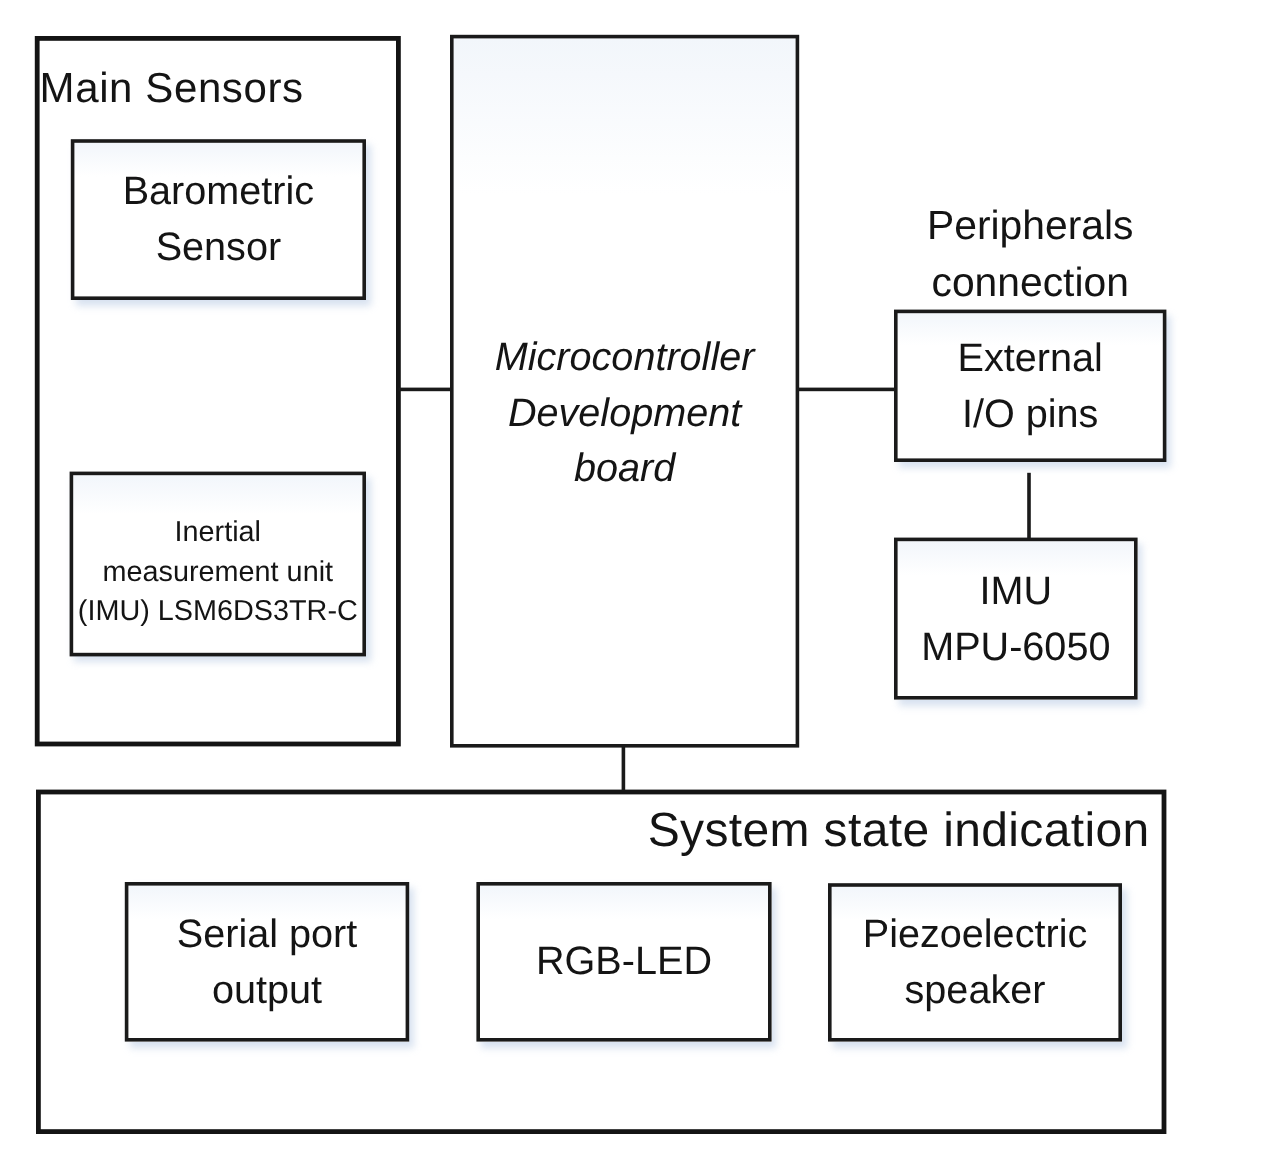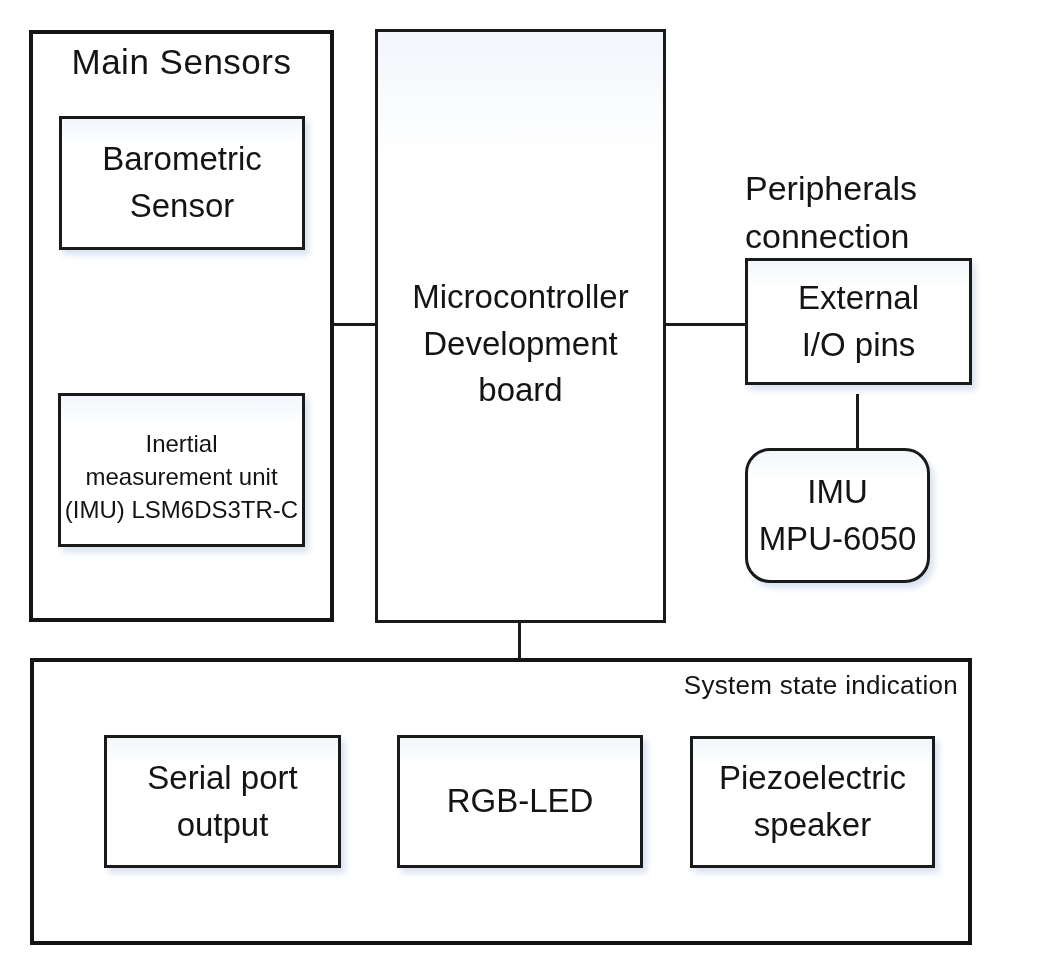--- a/index.html
+++ b/index.html
@@ -15,30 +15,29 @@
     background: #ffffff;
     overflow: hidden;
   }
   
   .group {
     position: absolute;
     border: 4px solid #141414;
     background: #ffffff;
   }
   .group-title-center {
-    text-align: center;
     font-size: 35px;
-    padding-top: 8px;
+    padding-top: 20px;
     letter-spacing: 0.5px;
   }
   .group-title-right {
     position: absolute;
     top: 8px;
     right: 10px;
-    font-size: 26px;
+    font-size: 40px;
     letter-spacing: 0.3px;
   }
   
   .node {
     position: absolute;
     border: 3px solid #1a1a1a;
     background: linear-gradient(180deg, #f2f6fb 0%, #ffffff 22%);
     box-shadow: 4px 5px 6px rgba(203, 216, 235, 0.75);
     display: flex;
     align-items: center;
@@ -52,20 +51,21 @@
   }
   .node-label-small {
     white-space: pre-line;
     font-size: 24px;
     line-height: 1.38;
     margin-top: 13px;
   }
   
   .float-label {
     position: absolute;
+    text-align: center;
     white-space: pre-line;
     font-size: 34px;
     line-height: 1.4;
   }
   
   .connector {
     position: absolute;
     background: #1a1a1a;
   }
 </style>
@@ -82,35 +82,35 @@
     <span class="node-label">Barometric
 Sensor</span>
   </div>
 
   <div class="node" style="left:58px; top:393px; width:247px; height:154px;">
     <span class="node-label-small">Inertial
 measurement unit
 (IMU) LSM6DS3TR-C</span>
   </div>
 
-  <div class="node" style="left:375px; top:29px; width:291px; height:594px; box-shadow:none;">
+  <div class="node" style="left:375px; top:29px; width:291px; height:594px; box-shadow:none;font-style:italic;">
     <span class="node-label" style="margin-top:36px;">Microcontroller
 Development
 board</span>
   </div>
 
   <div class="float-label" style="left:745px; top:165px; width:227px;">Peripherals
 connection</div>
 
   <div class="node" style="left:745px; top:258px; width:227px; height:127px;">
     <span class="node-label">External
 I/O pins</span>
   </div>
 
-  <div class="node" style="left:745px; top:448px; width:185px; height:135px;border-radius:25px;">
+  <div class="node" style="left:745px; top:448px; width:203px; height:135px;">
     <span class="node-label">IMU
 MPU-6050</span>
   </div>
 
   <div class="group" style="left:30px; top:658px; width:942px; height:287px;">
     <div class="group-title-right">System state indication</div>
   </div>
 
   <div class="node" style="left:104px; top:735px; width:237px; height:133px;">
     <span class="node-label">Serial port

